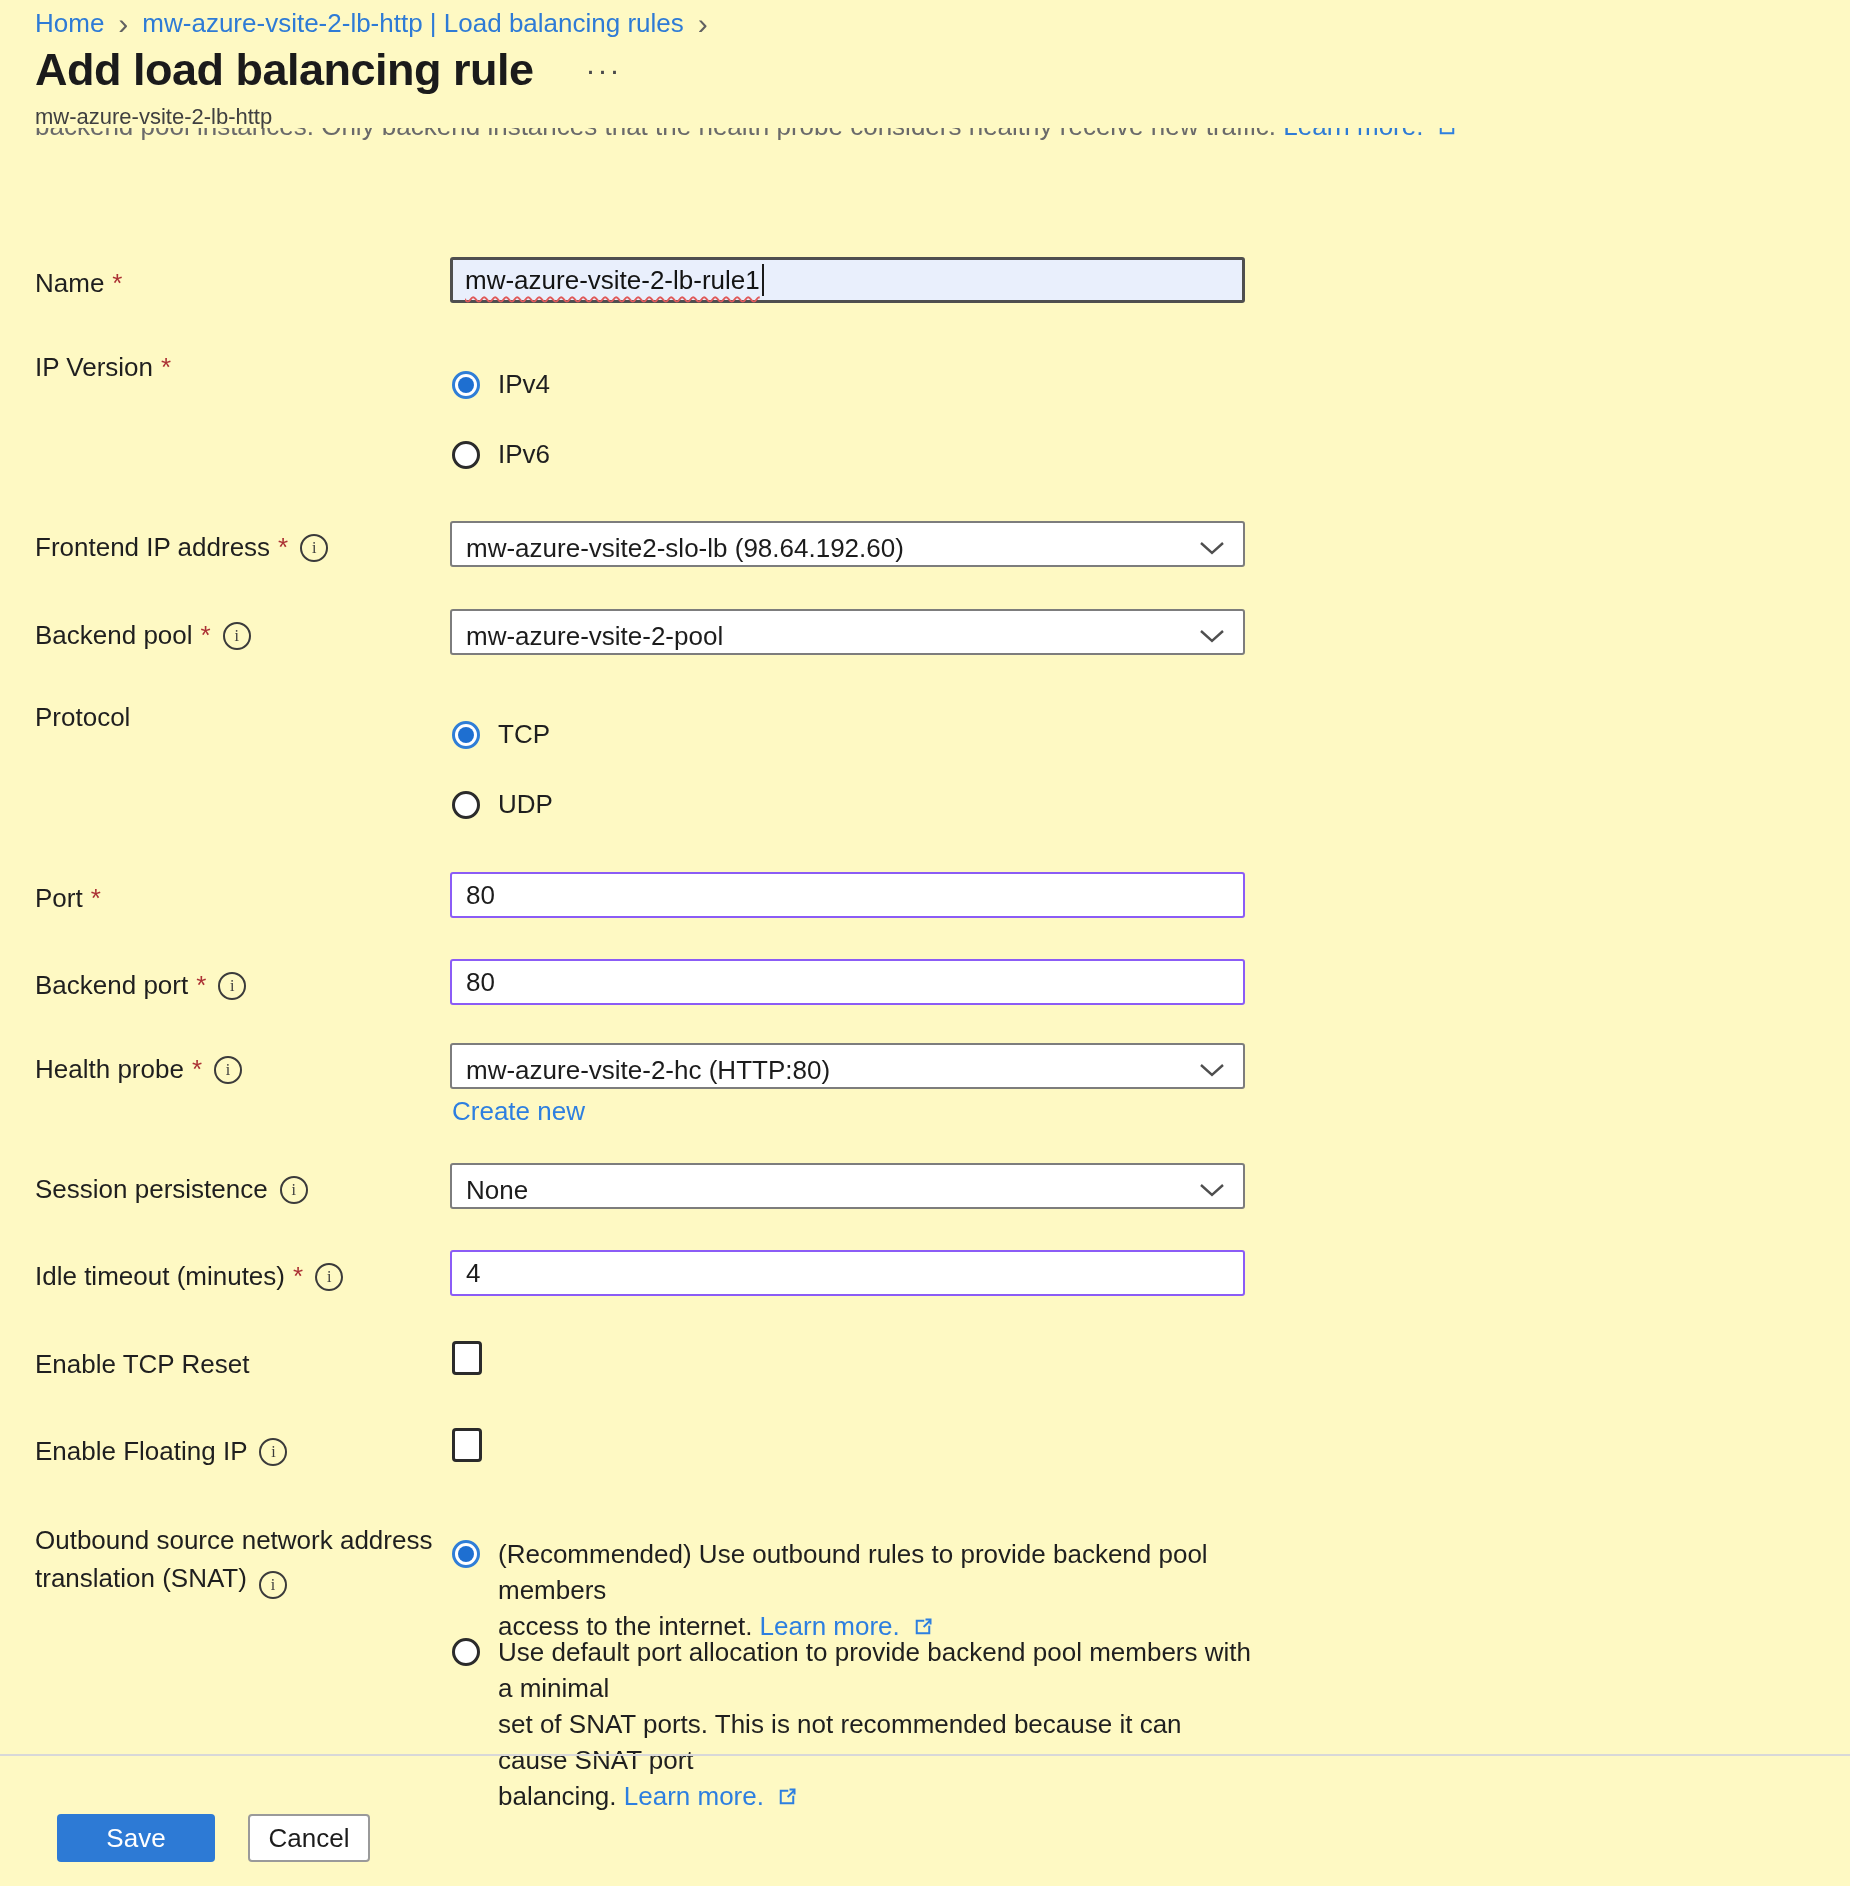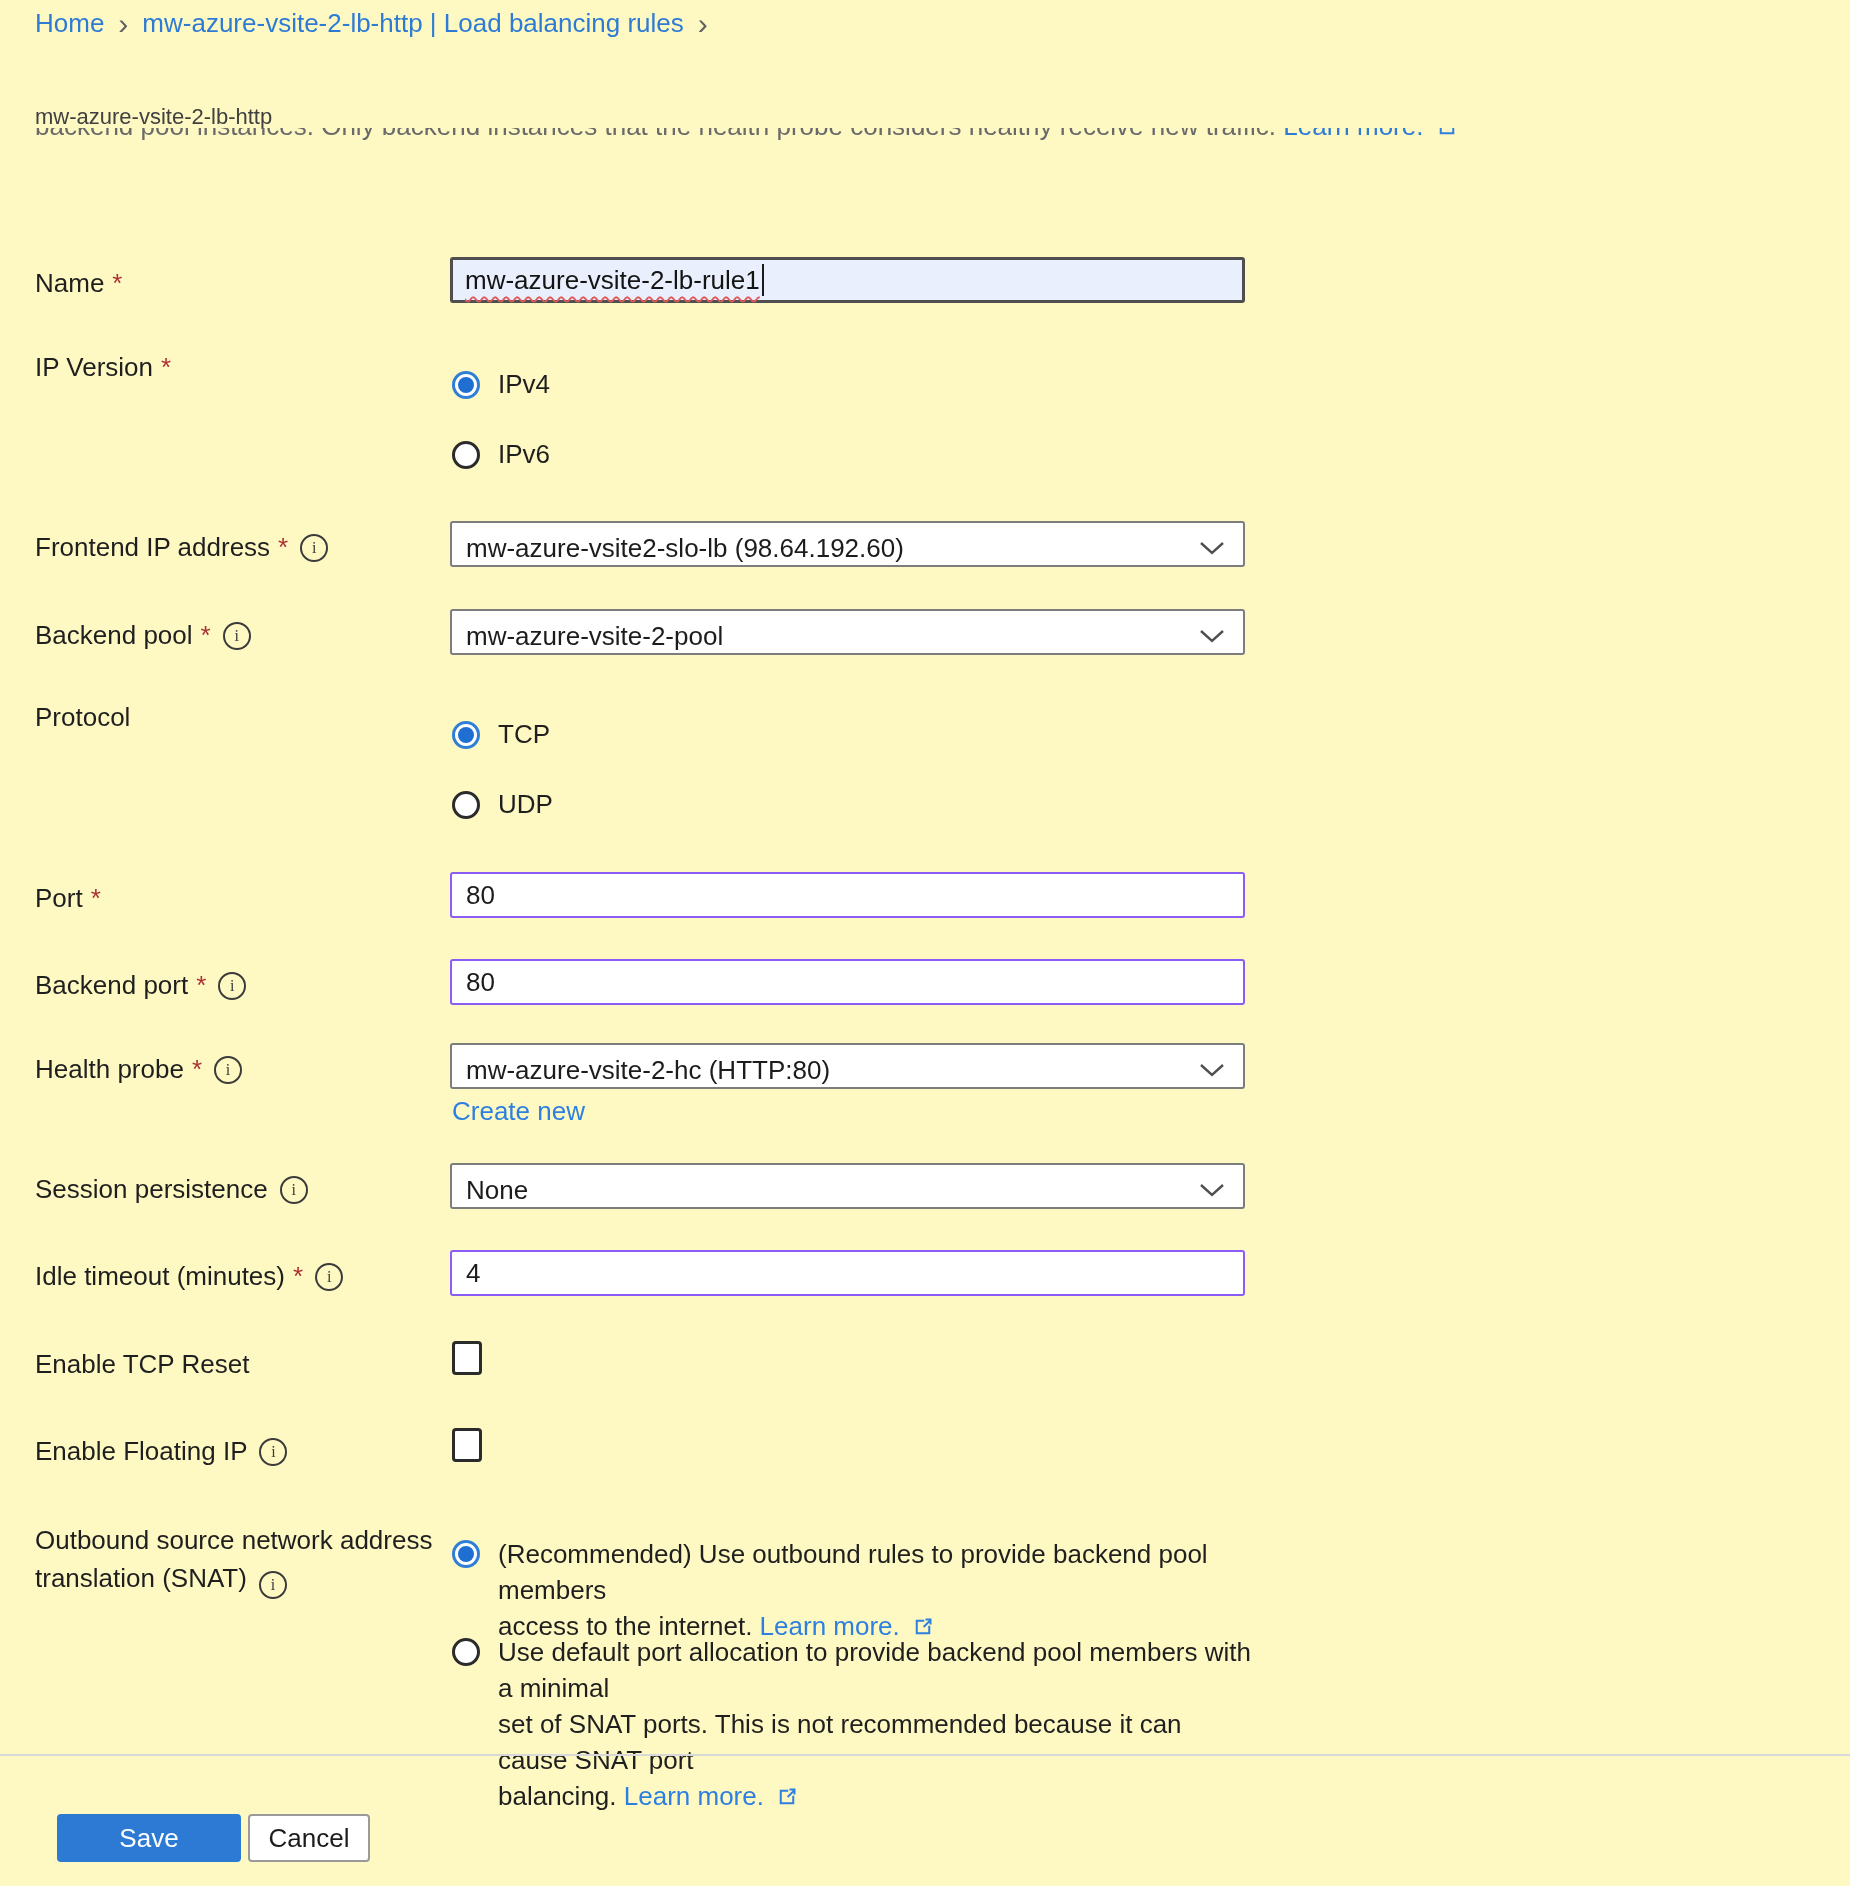--- a/index.html
+++ b/index.html
@@ -50,21 +50,21 @@
   .create-new{position:absolute;left:452px;font-size:26px;}
   
   .snat-opt{position:absolute;left:452px;display:flex;align-items:flex-start;gap:18px;}
   .snat-text{font-size:26px;line-height:36px;color:#1f1f1f;width:760px;}
   .ext-icon{display:inline-block;vertical-align:-2px;margin-left:6px;}
   
   .divider{position:absolute;left:0;top:1754px;width:1850px;height:2px;background:#d8d8d8;}
   .btn{position:absolute;top:1814px;height:48px;border-radius:4px;font-size:26px;
     display:flex;align-items:center;justify-content:center;cursor:pointer;box-sizing:border-box;
     font-family:"Liberation Sans",sans-serif;}
-  .btn-save{left:57px;width:184px;background:#2d7ad5;color:#fff;border:none;}
+  .btn-save{left:57px;width:158px;background:#2d7ad5;color:#fff;border:none;}
   .btn-cancel{left:248px;width:122px;background:#fff;color:#1c1c1c;border:2px solid #9a9a9a;}
   
   .lbl-name{top:268px}.box-name{top:257px}
   .lbl-ipver{top:352px}.row-ipv4{top:369px}.row-ipv6{top:439px}
   .lbl-fe{top:532px}.box-fe{top:521px}
   .lbl-bp{top:620px}.box-bp{top:609px}
   .lbl-proto{top:702px}.row-tcp{top:719px}.row-udp{top:789px}
   .lbl-port{top:883px}.box-port{top:872px}
   .lbl-bport{top:970px}.box-bport{top:959px}
   .lbl-hp{top:1054px}.box-hp{top:1043px}.create-new{top:1096px}
@@ -80,20 +80,24 @@
 
 <div class="page">
 
   <div class="breadcrumb">
     <a>Home</a>
     <span class="crumb-sep">›</span>
     <a>mw-azure-vsite-2-lb-http | Load balancing rules</a>
     <span class="crumb-sep">›</span>
   </div>
 
+  <div class="title-row">
+    <span class="page-title">Add load balancing rule</span>
+    <span class="ellipsis-menu">···</span>
+  </div>
   <div class="subtitle">mw-azure-vsite-2-lb-http</div>
 
   <div class="clipped-desc">
     <span class="inner">
       <span>backend pool instances. Only backend instances that the health probe considers healthy receive new traffic.</span>
       <a class="link">Learn more.</a>
       <svg class="ext-icon" width="20" height="20" viewBox="0 0 16 16">
           <path d="M9 3 H3 V13 H13 V7" fill="none" stroke="#2d7fe0" stroke-width="1.6"></path>
           <path d="M10 2 H14 V6 M14 2.5 L8.5 8" fill="none" stroke="#2d7fe0" stroke-width="1.6"></path>
         </svg>

